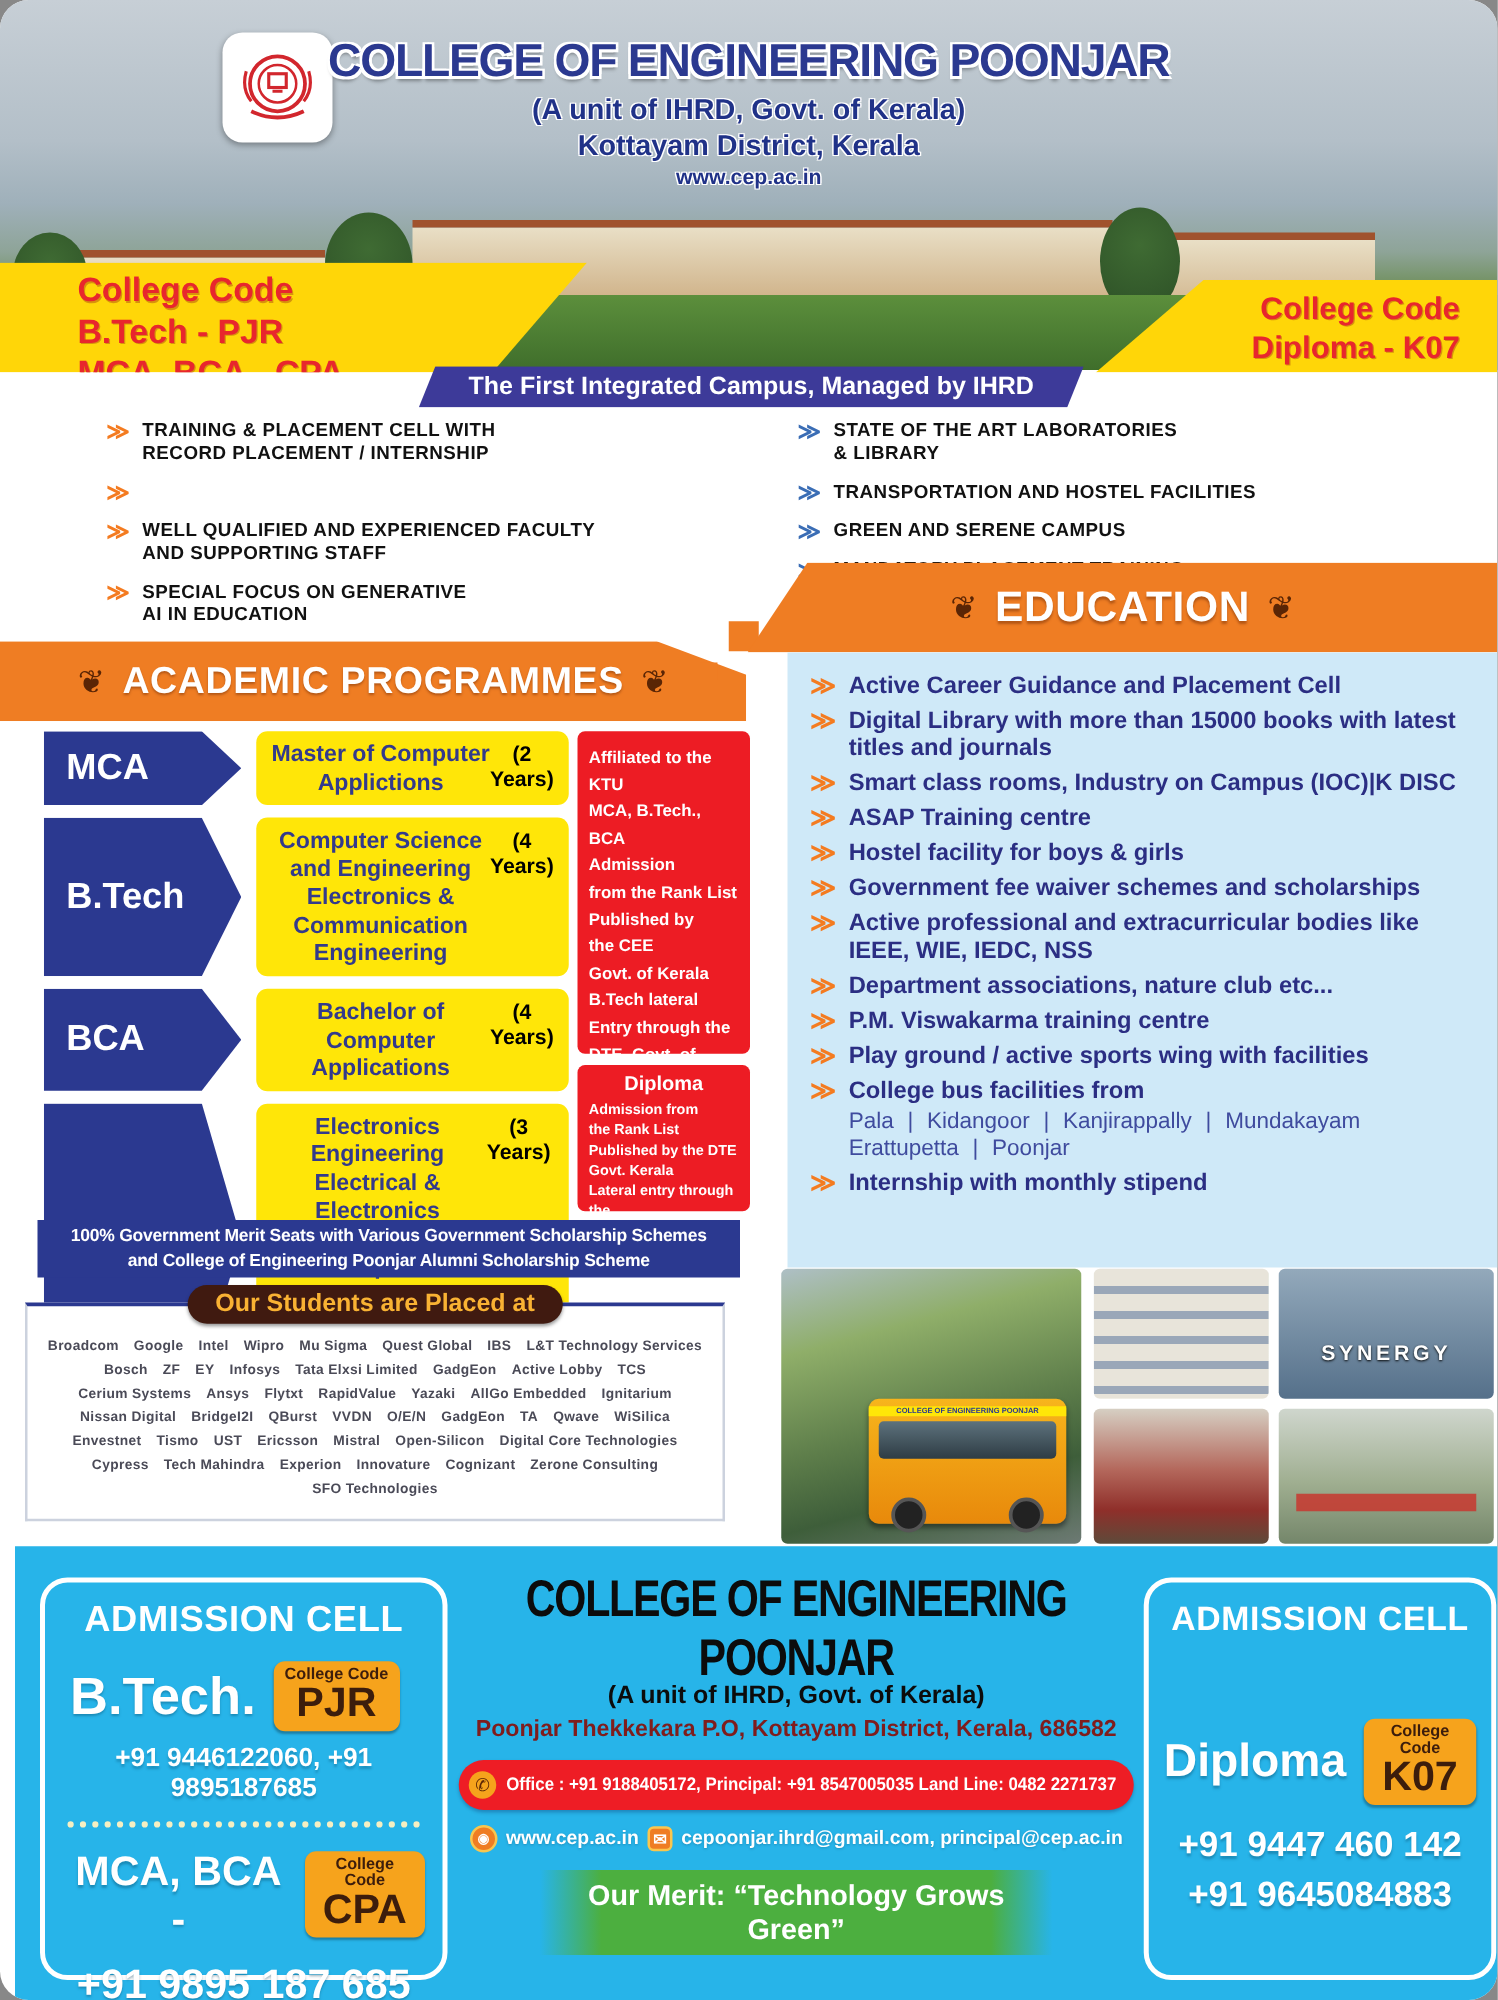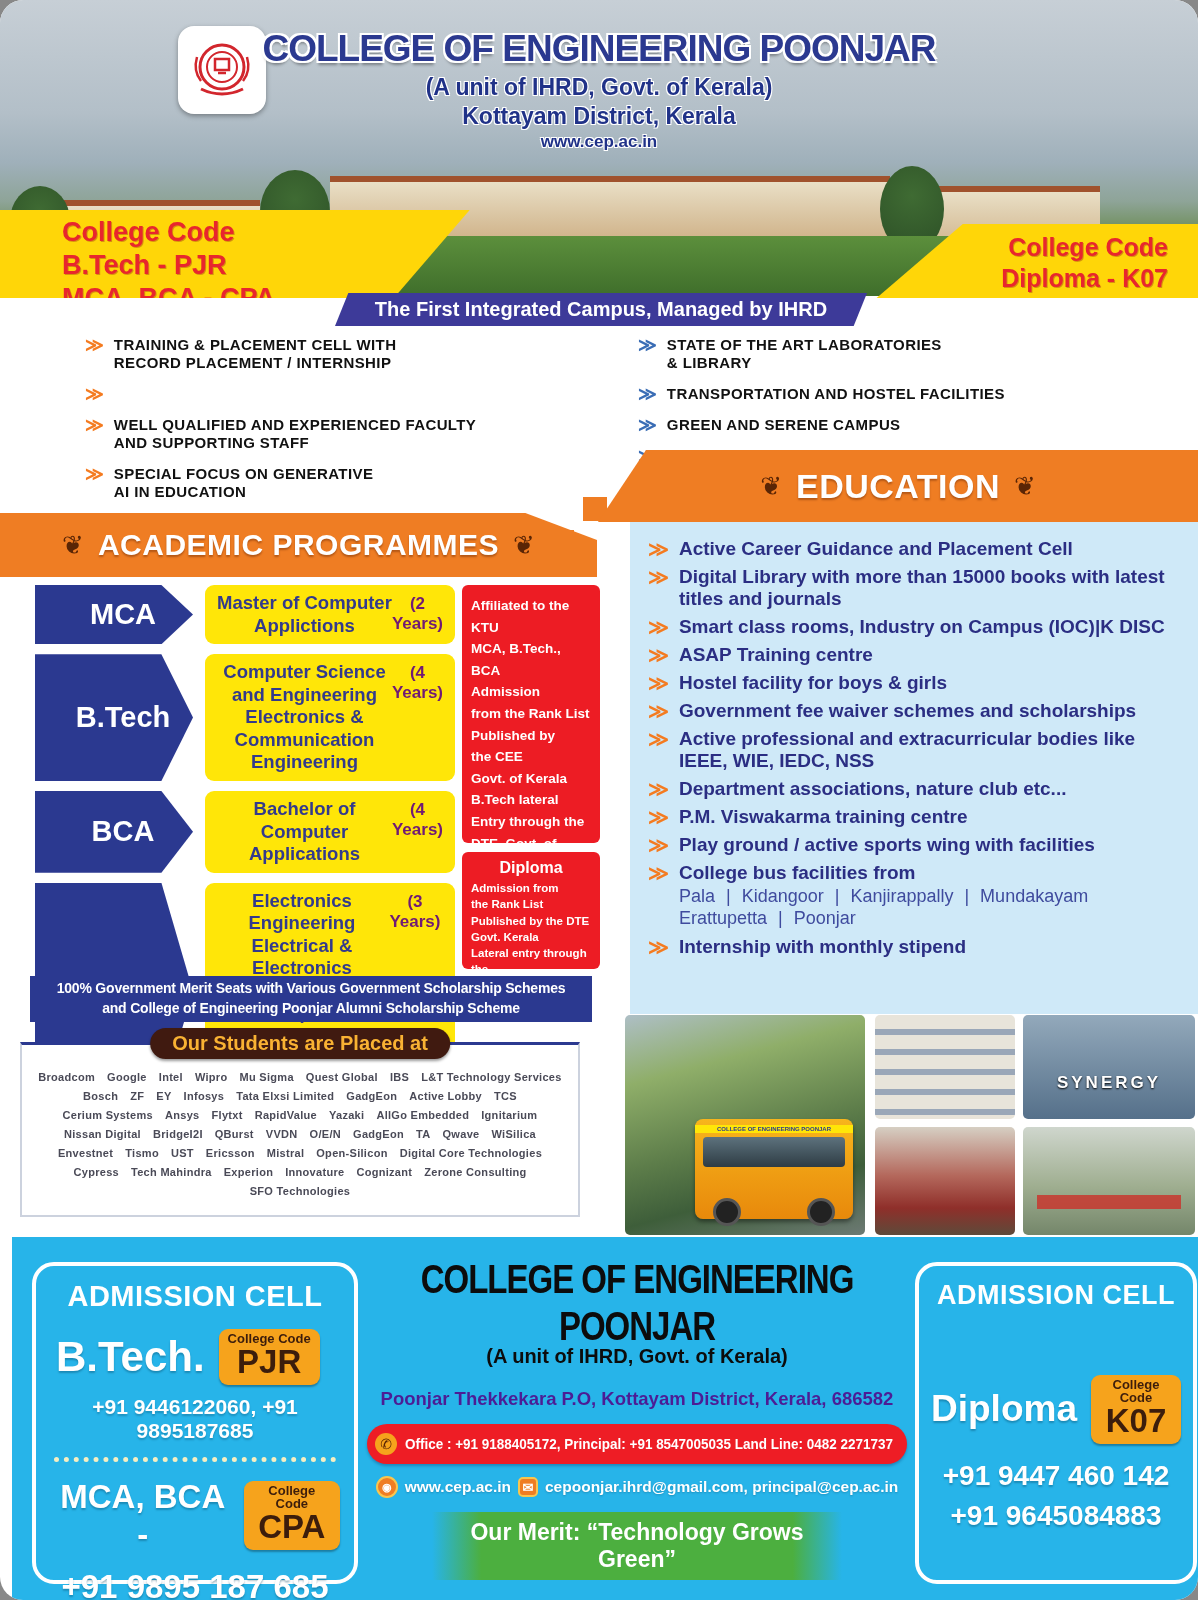--- a/index.html
+++ b/index.html
@@ -45,25 +45,25 @@
   .acad-banner{position:absolute;left:0;top:513px;width:597px;height:64px;background:#ef7d23;
             clip-path:polygon(0 0,88% 0,100% 42%,100% 100%,0 100%);
             display:flex;align-items:center;justify-content:center;gap:14px;}
   .banner-title{color:#fff;font-weight:bold;font-size:30px;letter-spacing:.5px;text-shadow:0 2px 2px rgba(90,30,0,.4);}
   .flourish{color:#5a2505;font-size:26px;}
   .deco-sq{position:absolute;background:#ef7d23;}
   .prog-col{position:absolute;left:35px;top:585px;width:420px;display:flex;flex-direction:column;gap:10px;}
   .prow{display:flex;gap:12px;}
   .plabel{background:#2b3990;color:#fff;font-weight:bold;font-size:29px;width:158px;flex:0 0 158px;
           clip-path:polygon(0 0,80% 0,100% 50%,80% 100%,0 100%);display:flex;align-items:center;
-          padding-left:18px;box-sizing:border-box;min-height:56px;justify-content:center;}
+          padding-left:18px;box-sizing:border-box;min-height:56px;}
   .pbox{background:#ffe608;border-radius:9px;flex:1;padding:7px 12px;box-sizing:border-box;
         display:flex;flex-direction:row;justify-content:center;}
   .courses{font-size:18.5px;font-weight:bold;color:#333a8c;line-height:1.22;text-align:center;}
-  .dur{font-size:17px;font-weight:bold;color:#701a75;text-align:center;margin-top:2px;}
+  .dur{font-size:17px;font-weight:bold;color:#000000;text-align:center;margin-top:2px;}
   .redbox{position:absolute;left:462px;width:138px;background:#ed1c24;border-radius:6px;color:#fff;
           font-weight:bold;box-sizing:border-box;padding:10px 9px;}
   .ktu{top:585px;height:258px;font-size:13.5px;line-height:1.6;}
   .dip{top:852px;height:117px;font-size:11.5px;line-height:1.4;padding-top:5px;}
   .dip-title{text-align:center;font-size:16px;margin-bottom:1px;}
   .merit{position:absolute;left:30px;top:976px;width:562px;height:46px;background:#2b3990;color:#fff;
          font-weight:bold;font-size:14px;letter-spacing:-.2px;display:flex;align-items:center;justify-content:center;
          text-align:center;line-height:1.4;}
   
   .placed-box{position:absolute;left:20px;top:1042px;width:560px;height:175px;background:#fff;
@@ -114,21 +114,21 @@
          align-items:center;box-shadow:0 2px 2px rgba(0,0,0,.3);}
   .badge-label{font-size:13px;font-weight:bold;color:#3c1d0c;line-height:1;}
   .badge-code{font-size:33px;font-weight:bold;color:#3c1d0c;line-height:1.05;}
   .phones{font-size:21px;font-weight:bold;margin-top:10px;text-shadow:0 2px 2px rgba(0,60,90,.3);}
   .dotted{border-top:5px dotted #f6efc2;margin:14px 4px 0;}
   .phone-big{font-size:33px;font-weight:bold;margin-top:14px;text-shadow:0 2px 2px rgba(0,60,90,.35);}
   .fb-r-phones{font-size:28px;font-weight:bold;line-height:1.45;margin-top:12px;text-shadow:0 2px 2px rgba(0,60,90,.35);}
   .fcenter{position:absolute;left:352px;top:18px;width:546px;text-align:center;}
   .fc-title{font-size:33px;font-weight:bold;color:#0c0c0c;letter-spacing:-1px;transform:scaleY(1.25);transform-origin:top;}
   .fc-sub{font-size:20px;font-weight:bold;color:#0c0c0c;margin-top:14px;}
-  .fc-addr{font-size:18.5px;font-weight:bold;color:#4c1d95;margin-top:20px;}
+  .fc-addr{font-size:18.5px;font-weight:bold;color:#7f1d1d;margin-top:4px;}
   .red-pill{margin:14px auto 0;width:540px;background:#ee1d25;border-radius:26px;padding:9px 8px;box-sizing:border-box;
          display:flex;align-items:center;gap:8px;box-shadow:0 2px 3px rgba(0,0,60,.25);}
   .icon-circle{flex:0 0 22px;width:22px;height:22px;border-radius:50%;background:#f6a31c;color:#5a2505;
          display:inline-flex;align-items:center;justify-content:center;font-size:14px;line-height:1;}
   .red-pill-text{color:#fff;font-weight:bold;font-size:14.5px;white-space:nowrap;transform:scaleX(.93);transform-origin:left center;}
   .web-row{margin-top:12px;display:flex;align-items:center;justify-content:center;gap:7px;color:#fff;font-weight:bold;}
   .web-row .txt{font-size:15.5px;white-space:nowrap;text-shadow:0 1px 2px rgba(0,60,90,.3);}
   .icon-sq{width:20px;height:20px;border-radius:5px;background:#ef7d23;color:#fff;display:inline-flex;
          align-items:center;justify-content:center;font-size:13px;border:2px solid #f9c64e;box-sizing:border-box;}
   .moto{margin:14px auto 0;width:410px;padding:7px 0;color:#fff;font-weight:bold;font-size:23px;

